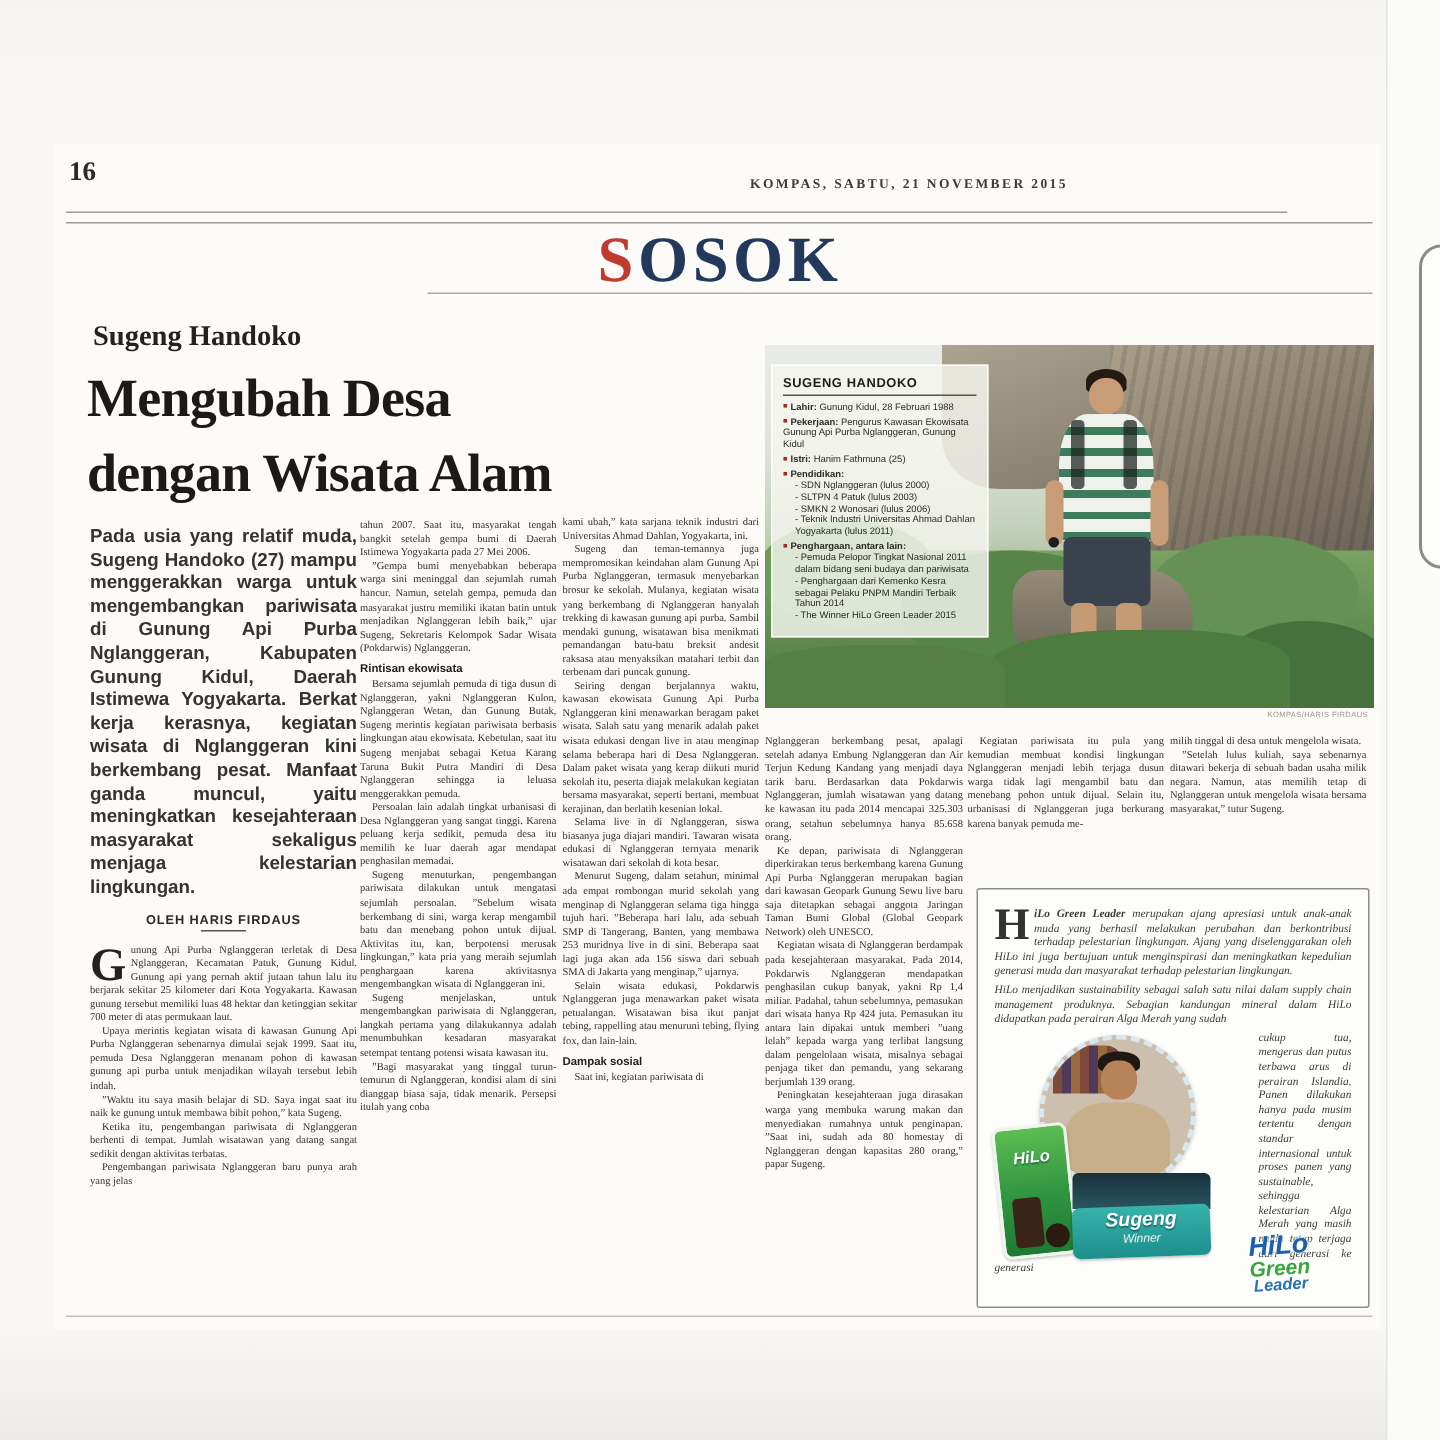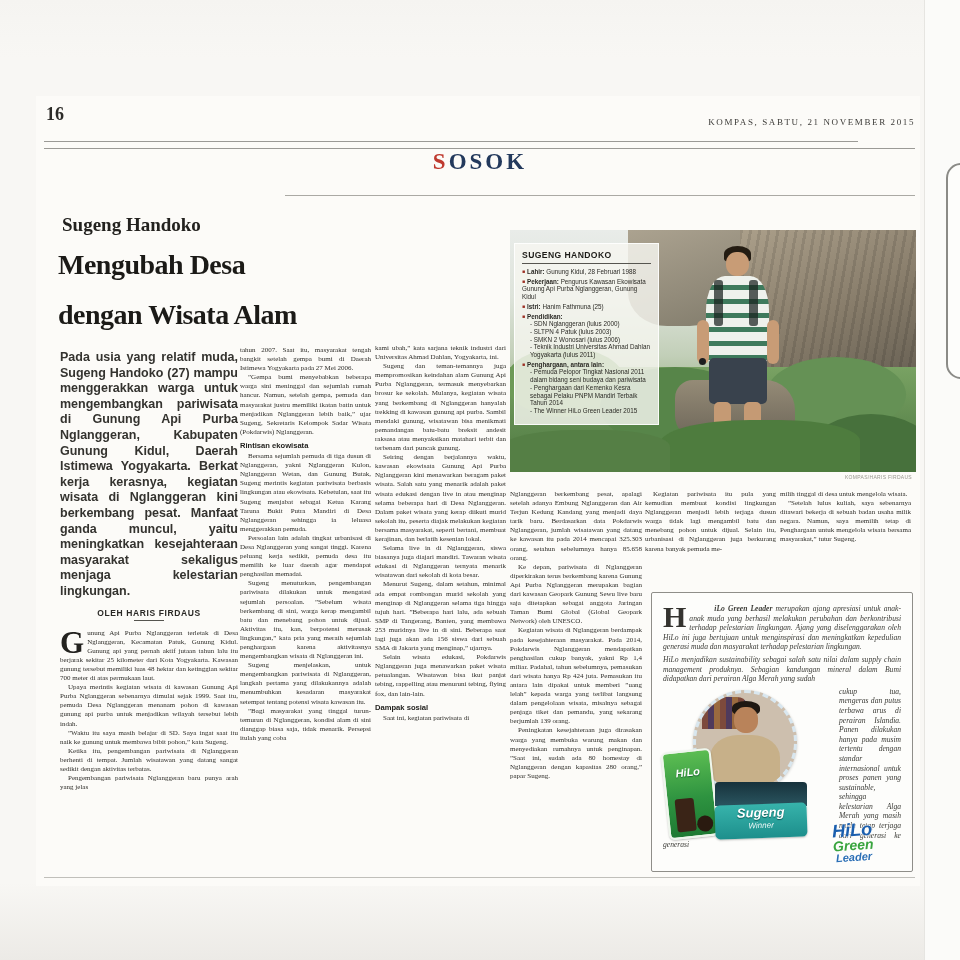--- a/index.html
+++ b/index.html
@@ -1,26 +1,26 @@
 <!DOCTYPE html>
 <html><head>
 <meta charset="utf-8">
 <style>
   html,body{margin:0;padding:0;}
   body{width:960px;height:960px;overflow:hidden;background:#f2f1ed;font-family:"Liberation Serif",serif;}
   .canvas{position:relative;width:960px;height:960px;background:linear-gradient(180deg,#f5f4f1 0%,#f8f7f4 6%,#f8f7f4 92%,#eceae6 100%);}
   .paper{position:absolute;left:36px;top:96px;width:884px;height:790px;background:#fcfbf8;}
   .rule{position:absolute;height:1px;background:#9b9a96;}
   .pageno{position:absolute;left:46px;top:104px;font-size:18px;font-weight:bold;color:#2c2b28;}
-  .dateline{position:absolute;left:500px;top:117px;width:415px;text-align:right;font-size:9px;font-weight:normal;letter-spacing:1.6px;color:#3c3b38;}
-  .section{position:absolute;left:0;top:149px;width:960px;text-align:center;font-size:23px;font-weight:bold;letter-spacing:3px;}
+  .dateline{position:absolute;left:500px;top:117px;width:415px;text-align:left;font-size:9px;font-weight:bold;letter-spacing:1.6px;color:#3c3b38;}
+  .section{position:absolute;left:0;top:149px;width:960px;text-align:center;font-size:43px;font-weight:bold;letter-spacing:3px;}
   .s-red{color:#bf3a2f;}
   .s-navy{color:#23395c;}
   .kicker{position:absolute;left:62px;top:214px;font-size:19px;font-weight:bold;color:#23221f;}
-  .headline{position:absolute;left:58px;top:240px;width:460px;font-size:28px;line-height:50px;font-weight:bold;color:#1b1a17;letter-spacing:-0.5px;font-family:Liberation Serif, serif;}
+  .headline{position:absolute;left:58px;top:240px;width:460px;font-size:36px;line-height:50px;font-weight:bold;color:#1b1a17;letter-spacing:-0.5px;font-family:Liberation Serif, serif;}
   .col{position:absolute;text-align:justify;font-size:7px;line-height:9.1px;color:#2e2d29;}
   .col .para{text-indent:8px;margin:0;}
   .col .para.noind{text-indent:0;}
   .subhead{font-family:"Liberation Sans",sans-serif;font-weight:bold;font-size:7.6px;margin:4px 0 2px;text-indent:0;color:#1f1e1b;}
   .lead{font-family:"Liberation Sans",sans-serif;font-size:12.5px;line-height:15.6px;font-weight:bold;color:#34332f;text-align:justify;}
   .byline{font-family:"Liberation Sans",sans-serif;font-weight:bold;font-size:8.5px;letter-spacing:0.6px;text-align:center;margin-top:9px;color:#2a2926;}
   .byline-rule{width:30px;height:1px;background:#55544f;margin:2px auto 8px;}
   .dropcap{float:left;font-size:31px;line-height:25px;font-weight:bold;padding:1px 3px 0 0;color:#23221f;}
   
   .photo{position:absolute;left:510px;top:230px;width:406px;height:242px;overflow:hidden;background:linear-gradient(180deg,#e9ece9 0%,#dde3da 28%,#c2cfb8 52%,#92ac7c 74%,#6d9159 100%);}
@@ -44,21 +44,21 @@
   .bio{position:absolute;left:514px;top:243px;width:129px;padding:6px 7px 7px;background:rgba(247,246,240,.82);border:1px solid rgba(255,255,255,.85);font-family:"Liberation Sans",sans-serif;color:#2b2a25;}
   .bio-title{font-size:8.6px;font-weight:bold;letter-spacing:.4px;border-bottom:1px solid #56554f;padding-bottom:3px;margin-bottom:4px;color:#1d1c18;}
   .bio-item{font-size:6.3px;line-height:7.7px;margin-bottom:2px;}
   .bio-bullet{color:#9c2f23;font-size:5px;vertical-align:1px;margin-right:2px;}
   .bio-label{font-weight:bold;}
   .bio-sub{padding-left:8px;font-size:6.3px;line-height:7.7px;}
   .bio-sub::before{content:"- ";}
   
   .hilo{position:absolute;left:651px;top:592px;width:262px;height:280px;border:1px solid #8f8e89;border-radius:2px;background:#fdfdfb;box-sizing:border-box;padding:11px 11px 8px;font-style:italic;font-size:7.6px;line-height:9.6px;text-align:justify;color:#3a3a35;}
   .hilo .hdrop{float:left;font-style:normal;font-size:30px;line-height:26px;font-weight:bold;color:#34332f;padding-right:3px;}
-  .hilo .b{font-weight:bold;margin-left:25px;}
+  .hilo .b{font-weight:bold;}
   .hilo p{margin:0 0 3px;}
   .collage{float:left;position:relative;width:170px;height:150px;margin:3px 6px 0 0;}
   .pack{position:absolute;left:2px;bottom:2px;width:46px;height:84px;background:linear-gradient(180deg,#5cbd52,#2e9340 55%,#1e7a33);border:2px solid #eef6ec;border-radius:6px;transform:rotate(-6deg);box-shadow:0 1px 2px rgba(0,0,0,.25);}
   .pack-label{position:absolute;left:0;top:16px;width:100%;text-align:center;color:#fff;font-family:"Liberation Sans",sans-serif;font-weight:bold;font-style:italic;font-size:11px;text-shadow:0 1px 1px #15602a;}
   .pack-glass{position:absolute;left:7px;bottom:5px;width:19px;height:33px;background:#3a2417;border-radius:3px;}
   .pack-splash{position:absolute;right:3px;bottom:3px;width:16px;height:16px;background:#2a1a10;border-radius:50%;}
   .circle-photo{position:absolute;left:30px;top:0;width:98px;height:98px;border-radius:50%;border:3px dashed #d9e7ef;background:#cdbfae;overflow:hidden;box-shadow:0 1px 3px rgba(0,0,0,.2);}
   .shelf{position:absolute;left:6px;top:4px;width:44px;height:32px;background:repeating-linear-gradient(90deg,#7d4a3c 0 6px,#4f3a5c 6px 12px,#9a6a3f 12px 18px);border-radius:20% 20% 0 0;}
   .c-hair{position:absolute;left:36px;top:8px;width:28px;height:14px;background:#1f1812;border-radius:50% 50% 30% 30%;}
   .c-head{position:absolute;left:38px;top:14px;width:24px;height:26px;background:#b9835a;border-radius:45%;}
@@ -176,26 +176,26 @@
     <p class="para noind">Nglanggeran berkembang pesat, apalagi setelah adanya Embung Nglanggeran dan Air Terjun Kedung Kandang yang menjadi daya tarik baru. Berdasarkan data Pokdarwis Nglanggeran, jumlah wisatawan yang datang ke kawasan itu pada 2014 mencapai 325.303 orang, setahun sebelumnya hanya 85.658 orang.</p>
     <p class="para">Ke depan, pariwisata di Nglanggeran diperkirakan terus berkembang karena Gunung Api Purba Nglanggeran merupakan bagian dari kawasan Geopark Gunung Sewu live baru saja ditetapkan sebagai anggota Jaringan Taman Bumi Global (Global Geopark Network) oleh UNESCO.</p>
     <p class="para">Kegiatan wisata di Nglanggeran berdampak pada kesejahteraan masyarakat. Pada 2014, Pokdarwis Nglanggeran mendapatkan penghasilan cukup banyak, yakni Rp 1,4 miliar. Padahal, tahun sebelumnya, pemasukan dari wisata hanya Rp 424 juta. Pemasukan itu antara lain dipakai untuk memberi ”uang lelah” kepada warga yang terlibat langsung dalam pengelolaan wisata, misalnya sebagai penjaga tiket dan pemandu, yang sekarang berjumlah 139 orang.</p>
     <p class="para">Peningkatan kesejahteraan juga dirasakan warga yang membuka warung makan dan menyediakan rumahnya untuk penginapan. ”Saat ini, sudah ada 80 homestay di Nglanggeran dengan kapasitas 280 orang,” papar Sugeng.</p>
   </div>
   <div class="col" style="left:645px;top:490px;width:131px;">
     <p class="para">Kegiatan pariwisata itu pula yang kemudian membuat kondisi lingkungan Nglanggeran menjadi lebih terjaga dusun warga tidak lagi mengambil batu dan menebang pohon untuk dijual. Selain itu, urbanisasi di Nglanggeran juga berkurang karena banyak pemuda me-</p>
   </div>
   <div class="col" style="left:780px;top:490px;width:131px;">
     <p class="para noind">milih tinggal di desa untuk mengelola wisata.</p>
-    <p class="para">”Setelah lulus kuliah, saya sebenarnya ditawari bekerja di sebuah badan usaha milik negara. Namun, saya memilih tetap di Penghargaan untuk mengelola wisata bersama masyarakat,” tutur Sugeng.</p>
+    <p class="para">”Setelah lulus kuliah, saya sebenarnya ditawari bekerja di sebuah badan usaha milik negara. Namun, atas memilih tetap di Nglanggeran untuk mengelola wisata bersama masyarakat,” tutur Sugeng.</p>
   </div>
 
   <div class="hilo">
     <p><span class="hdrop">H</span><span class="b">iLo Green Leader</span><span> merupakan ajang apresiasi untuk anak-anak muda yang berhasil melakukan perubahan dan berkontribusi terhadap pelestarian lingkungan. Ajang yang diselenggarakan oleh HiLo ini juga bertujuan untuk menginspirasi dan meningkatkan kepedulian generasi muda dan masyarakat terhadap pelestarian lingkungan.</span></p>
-    <p>HiLo menjadikan sustainability sebagai salah satu nilai dalam supply chain management produknya. Sebagian kandungan mineral dalam Bumi didapatkan dari perairan Alga Merah yang sudah</p>
+    <p>HiLo menjadikan sustainability sebagai salah satu nilai dalam supply chain management produknya. Sebagian kandungan mineral dalam HiLo didapatkan pada perairan Alga Merah yang sudah</p>
     <div class="collage">
       <div class="circle-photo">
         <div class="shelf"></div>
         <div class="c-hair"></div>
         <div class="c-head"></div>
         <div class="c-torso"></div>
       </div>
       <div class="pack">
         <div class="pack-label">HiLo</div>
         <div class="pack-glass"></div>

